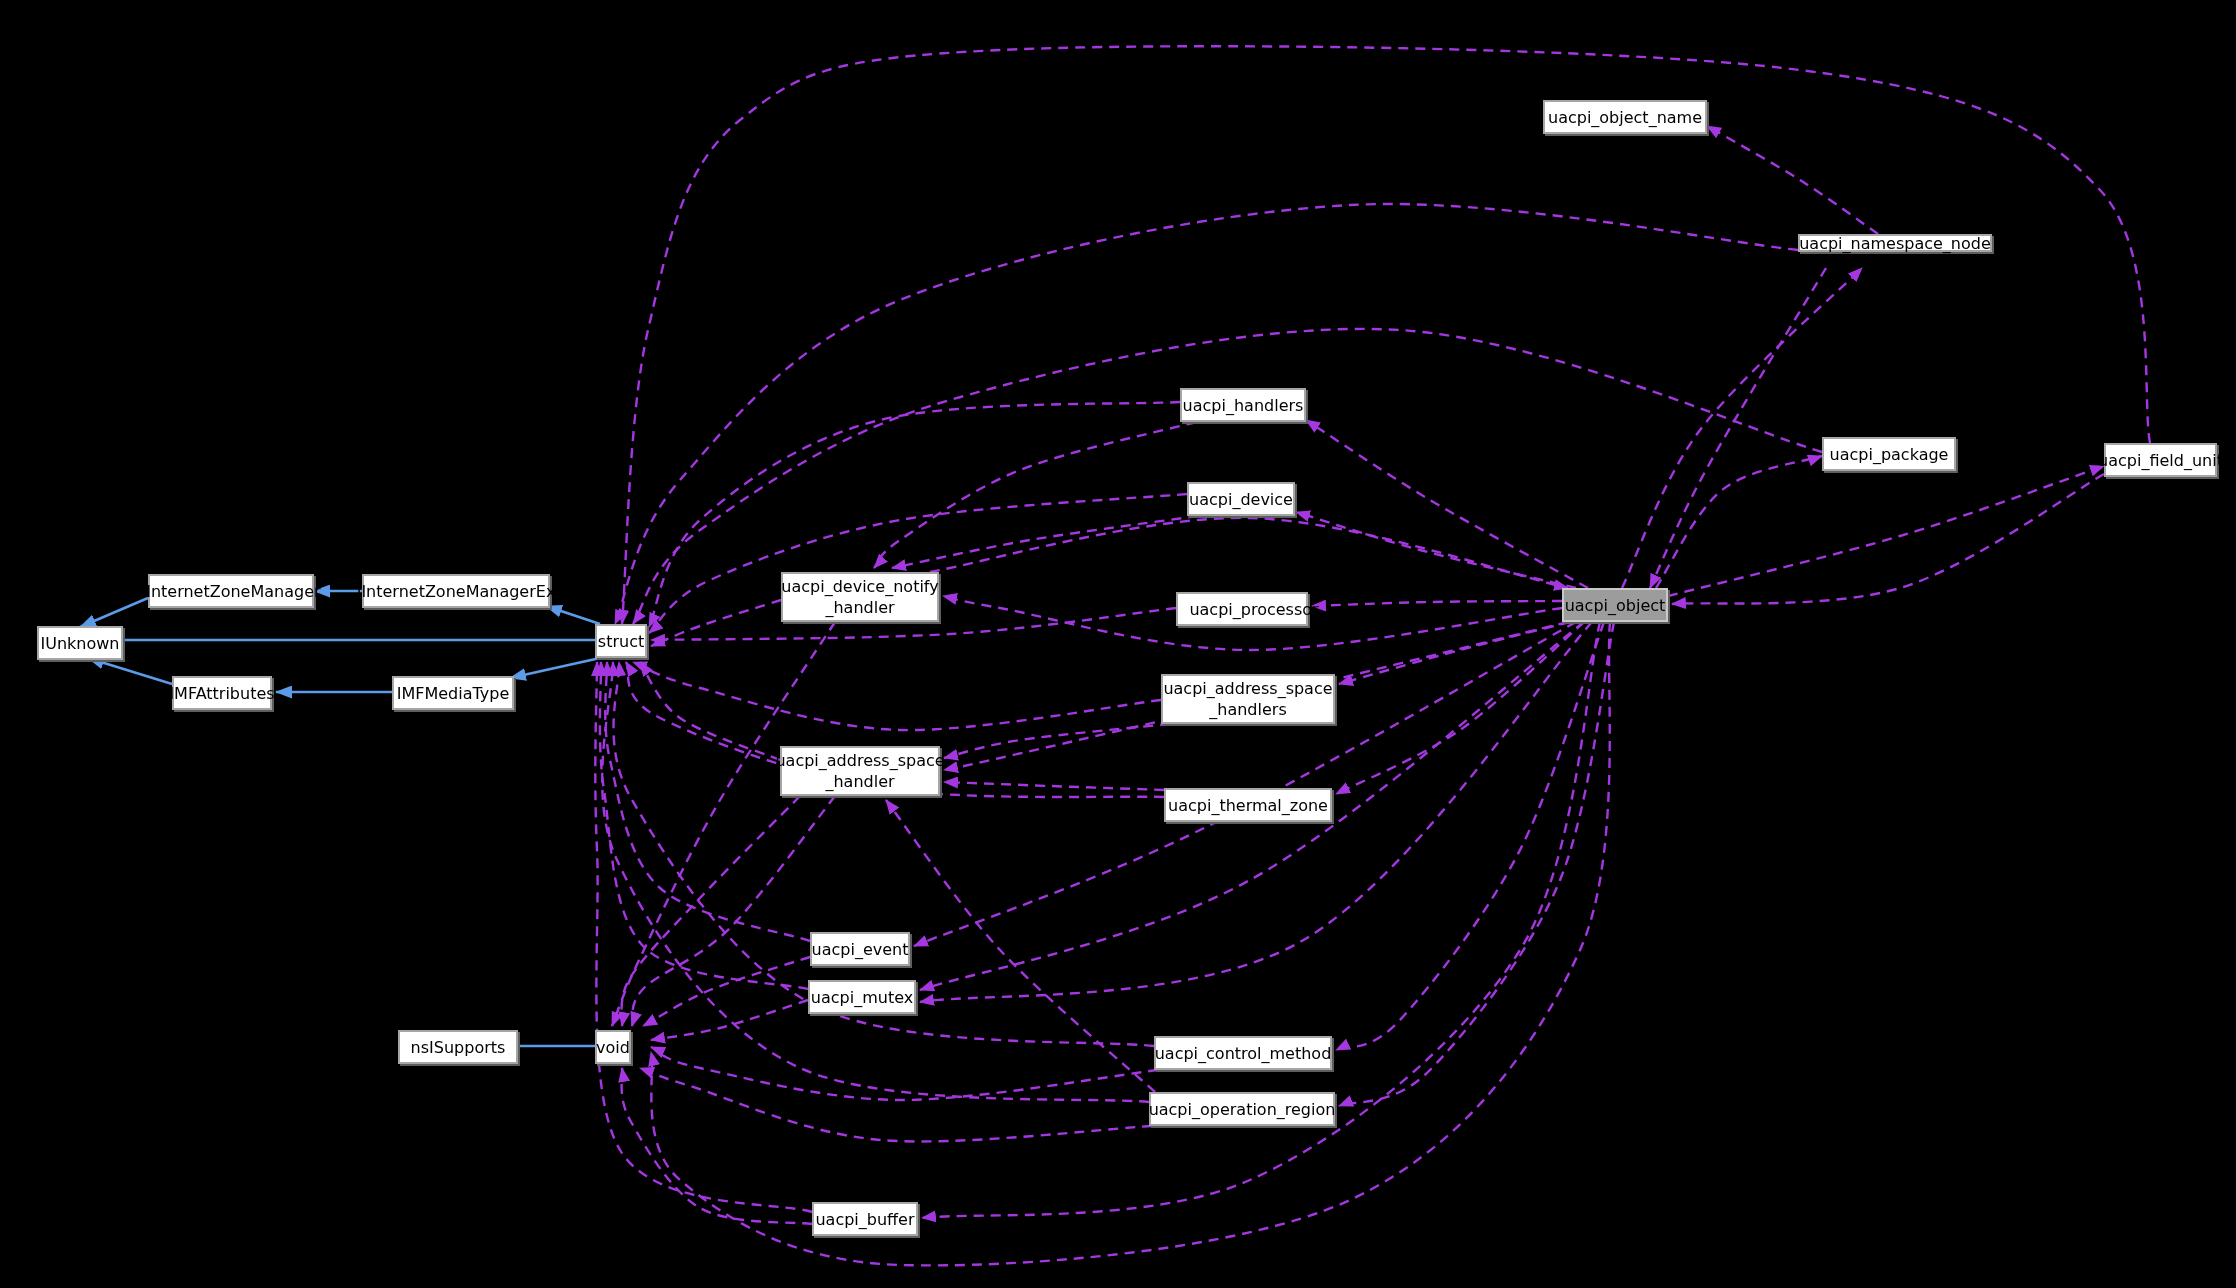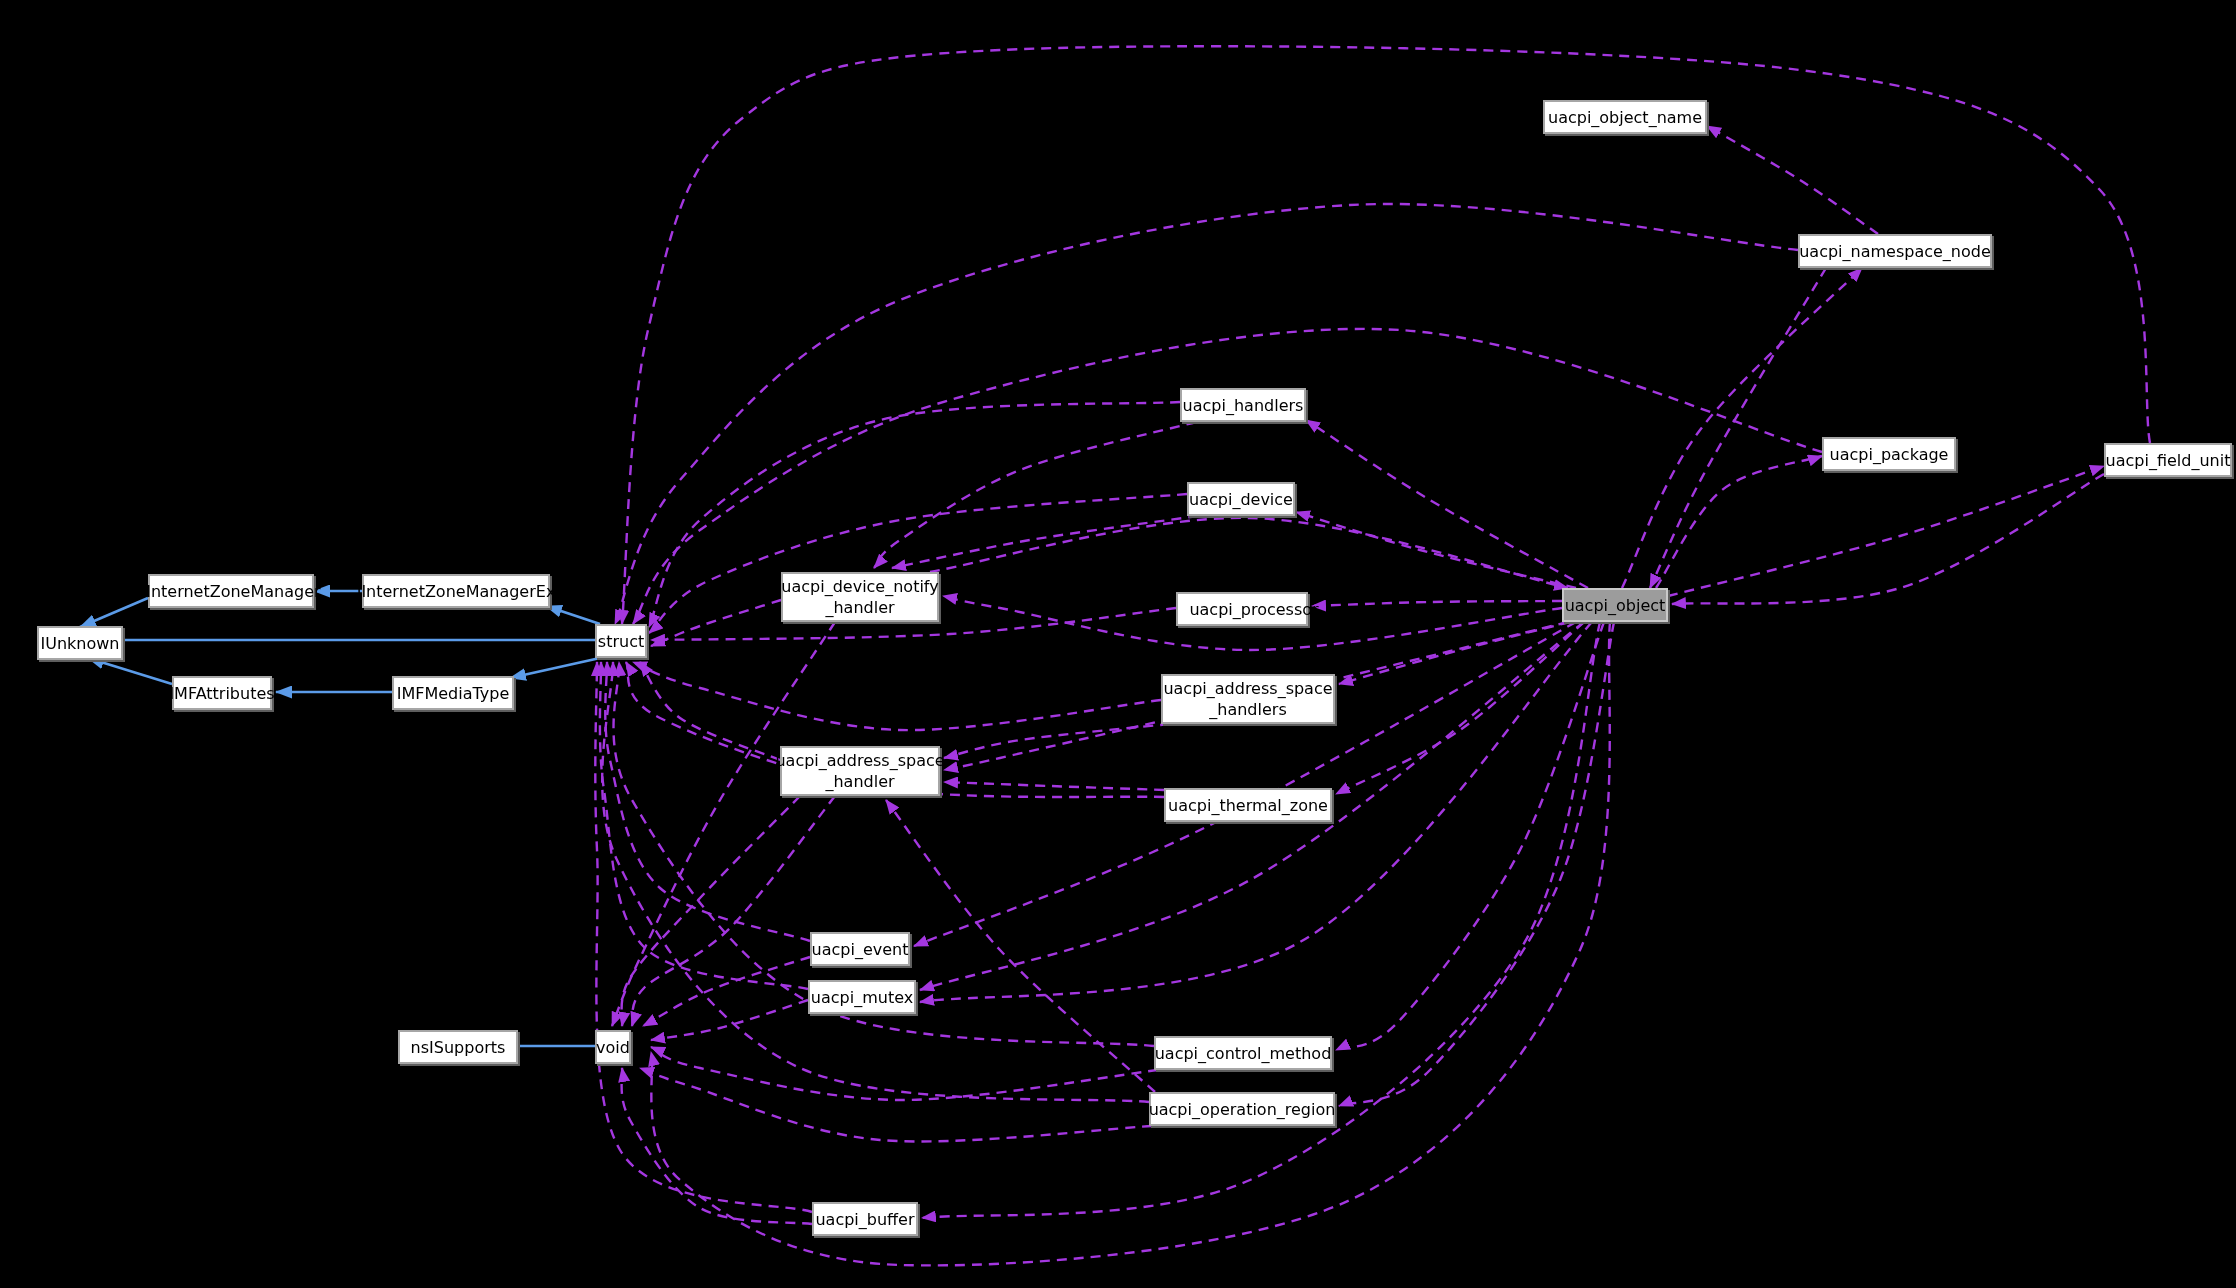--- a/index.html
+++ b/index.html
@@ -106,24 +106,24 @@
 
 <div class="node" title="IUnknown" style="left: 8px; top: 626px; width: 86px; height: 34px; margin-left: 29px;">IUnknown</div>
     <div class="node" title="IInternetZoneManager" style="left: 148px; top: 574px; width: 166px; height: 34px;">IInternetZoneManager</div>
     <div class="node" title="IInternetZoneManagerEx" style="left: 362px; top: 574px; width: 188px; height: 34px;">IInternetZoneManagerEx</div>
     <div class="node" title="IMFAttributes" style="left: 172px; top: 676px; width: 100px; height: 34px;">IMFAttributes</div>
     <div class="node" title="IMFMediaType" style="left: 392px; top: 676px; width: 122px; height: 34px;">IMFMediaType</div>
     <div class="node" title="struct" style="left: 595px; top: 624px; width: 52px; height: 34px;">struct</div>
     <div class="node" title="nsISupports" style="left: 398px; top: 1030px; width: 120px; height: 34px;">nsISupports</div>
     <div class="node" title="void" style="left: 595px; top: 1030px; width: 36px; height: 34px;">void</div>
     <div class="node" title="uacpi_object_name" style="left: 1543px; top: 100px; width: 164px; height: 34px;">uacpi_object_name</div>
-    <div class="node" title="uacpi_namespace_node" style="left: 1798px; top: 234px; width: 194px; height: 34px;">uacpi_namespace_node</div>
+    <div class="node" title="uacpi_namespace_node" style="left: 1798px; top: 234px; width: 194px; height: 18px;">uacpi_namespace_node</div>
     <div class="node" title="uacpi_handlers" style="left: 1180px; top: 388px; width: 126px; height: 34px;">uacpi_handlers</div>
     <div class="node" title="uacpi_package" style="left: 1822px; top: 437px; width: 134px; height: 34px;">uacpi_package</div>
-    <div class="node" title="uacpi_field_unit" style="left: 2104px; top: 443px; width: 128px; height: 34px;">uacpi_field_unit</div>
+    <div class="node" title="uacpi_field_unit" style="left: 2104px; top: 443px; width: 113px; height: 34px;">uacpi_field_unit</div>
     <div class="node" title="uacpi_device" style="left: 1187px; top: 482px; width: 108px; height: 34px;">uacpi_device</div>
     <div class="node" title="uacpi_device_notify_handler" style="left: 781px; top: 572px; width: 158px; height: 50px;">uacpi_device_notify
 _handler</div>
     <div class="node" title="uacpi_processor" style="left: 1176px; top: 592px; width: 132px; height: 34px; padding-left: 24px;">uacpi_processor</div>
     <div class="node focus" title="uacpi_object" style="left: 1562px; top: 588px; width: 106px; height: 34px;">uacpi_object</div>
     <div class="node" title="uacpi_address_space_handlers" style="left: 1161px; top: 674px; width: 174px; height: 50px;">uacpi_address_space
 _handlers</div>
     <div class="node" title="uacpi_address_space_handler" style="left: 780px; top: 746px; width: 160px; height: 50px;">uacpi_address_space
 _handler</div>
     <div class="node" title="uacpi_thermal_zone" style="left: 1164px; top: 788px; width: 168px; height: 34px;">uacpi_thermal_zone</div>

